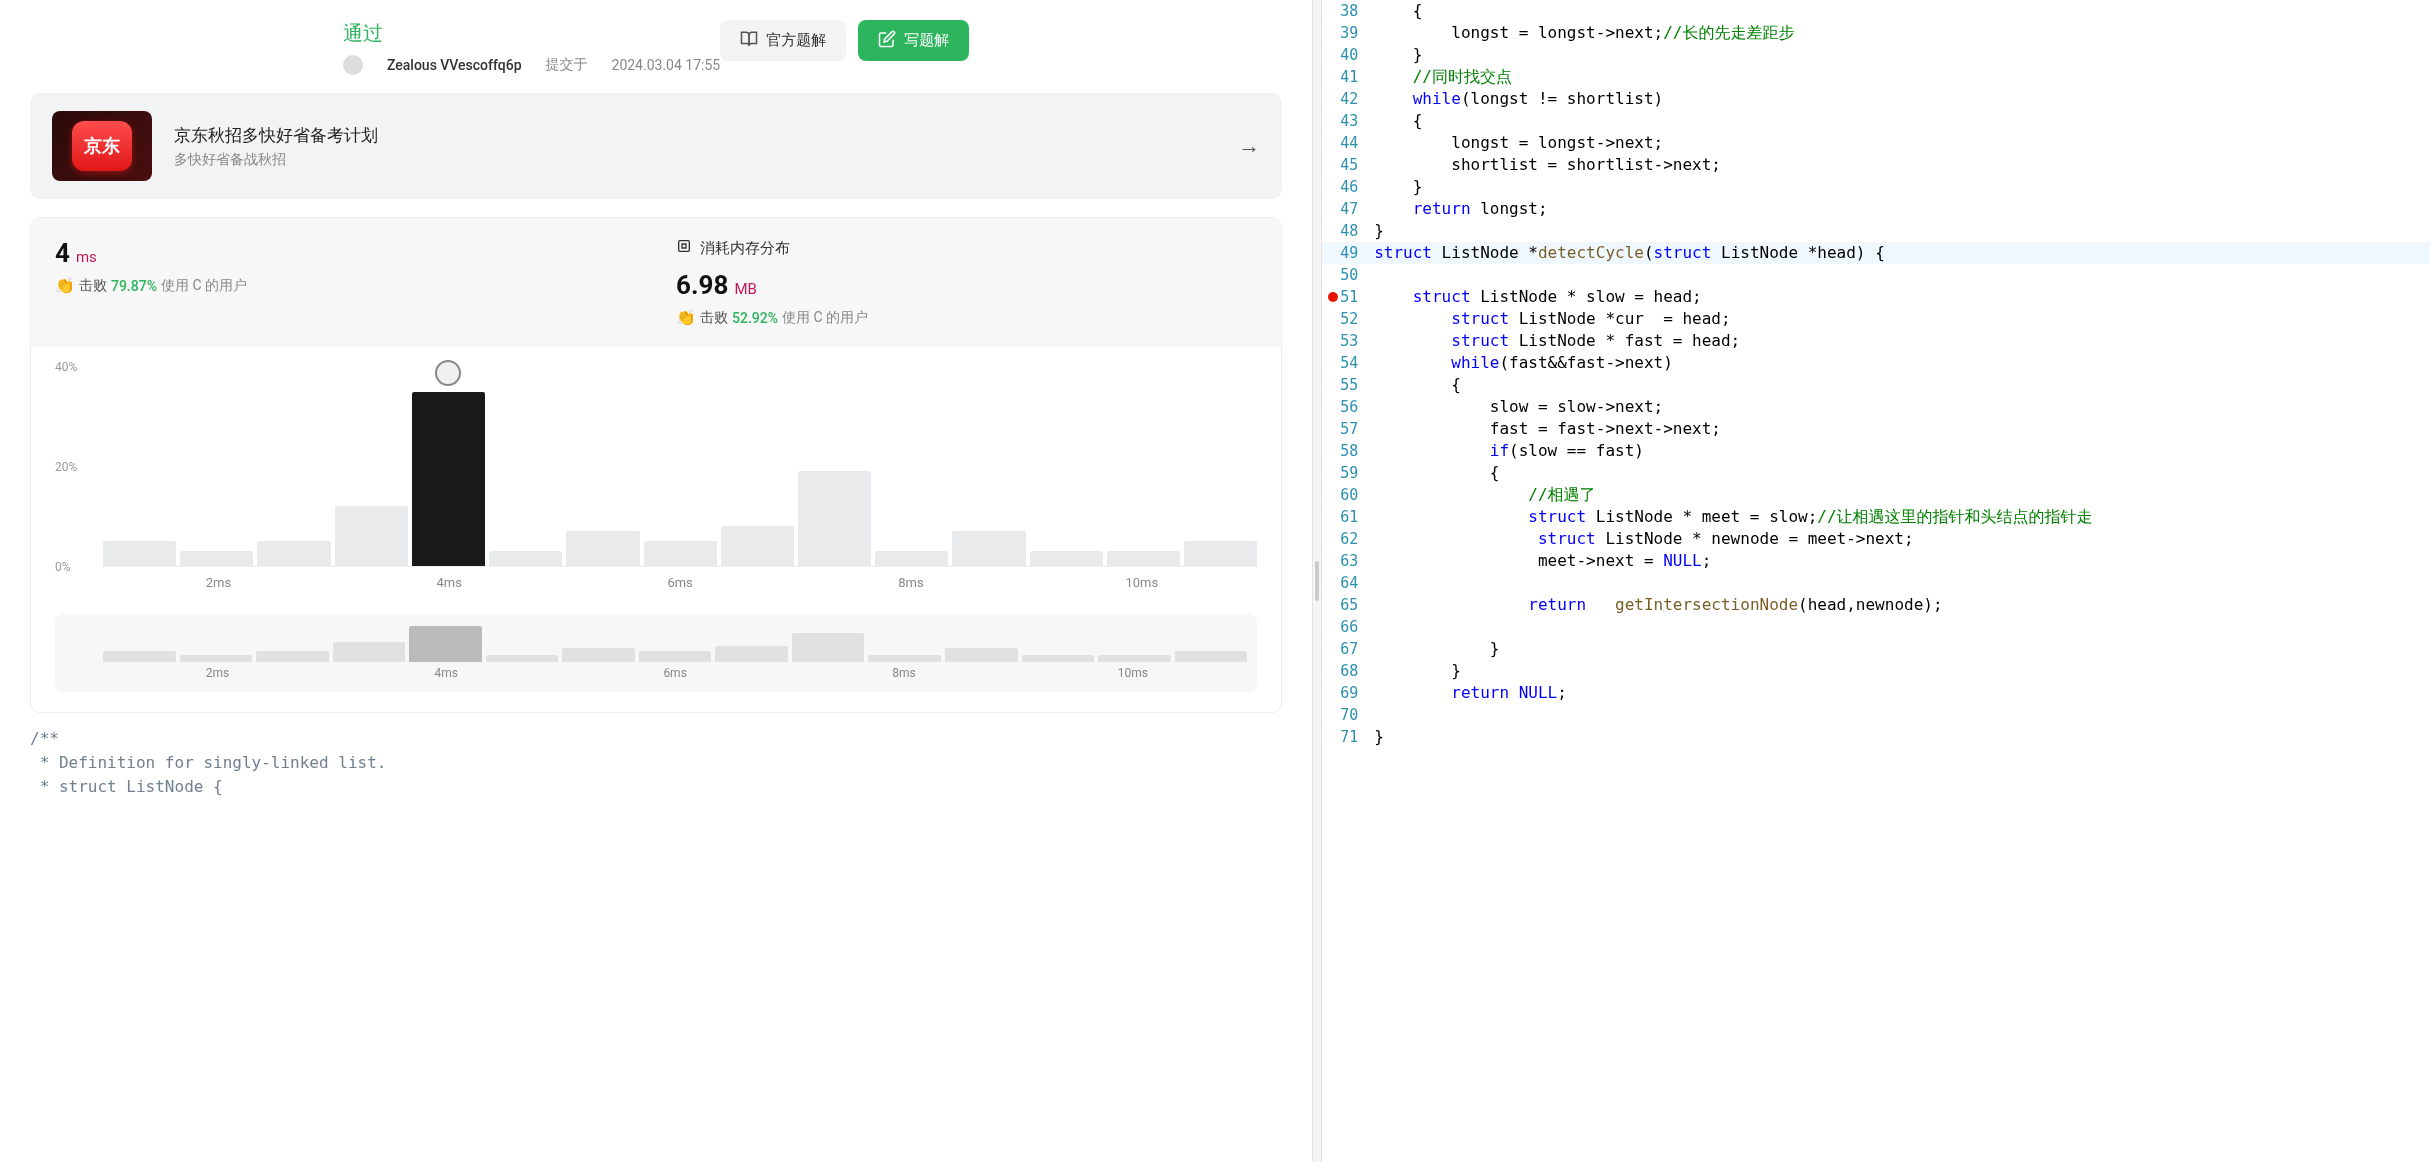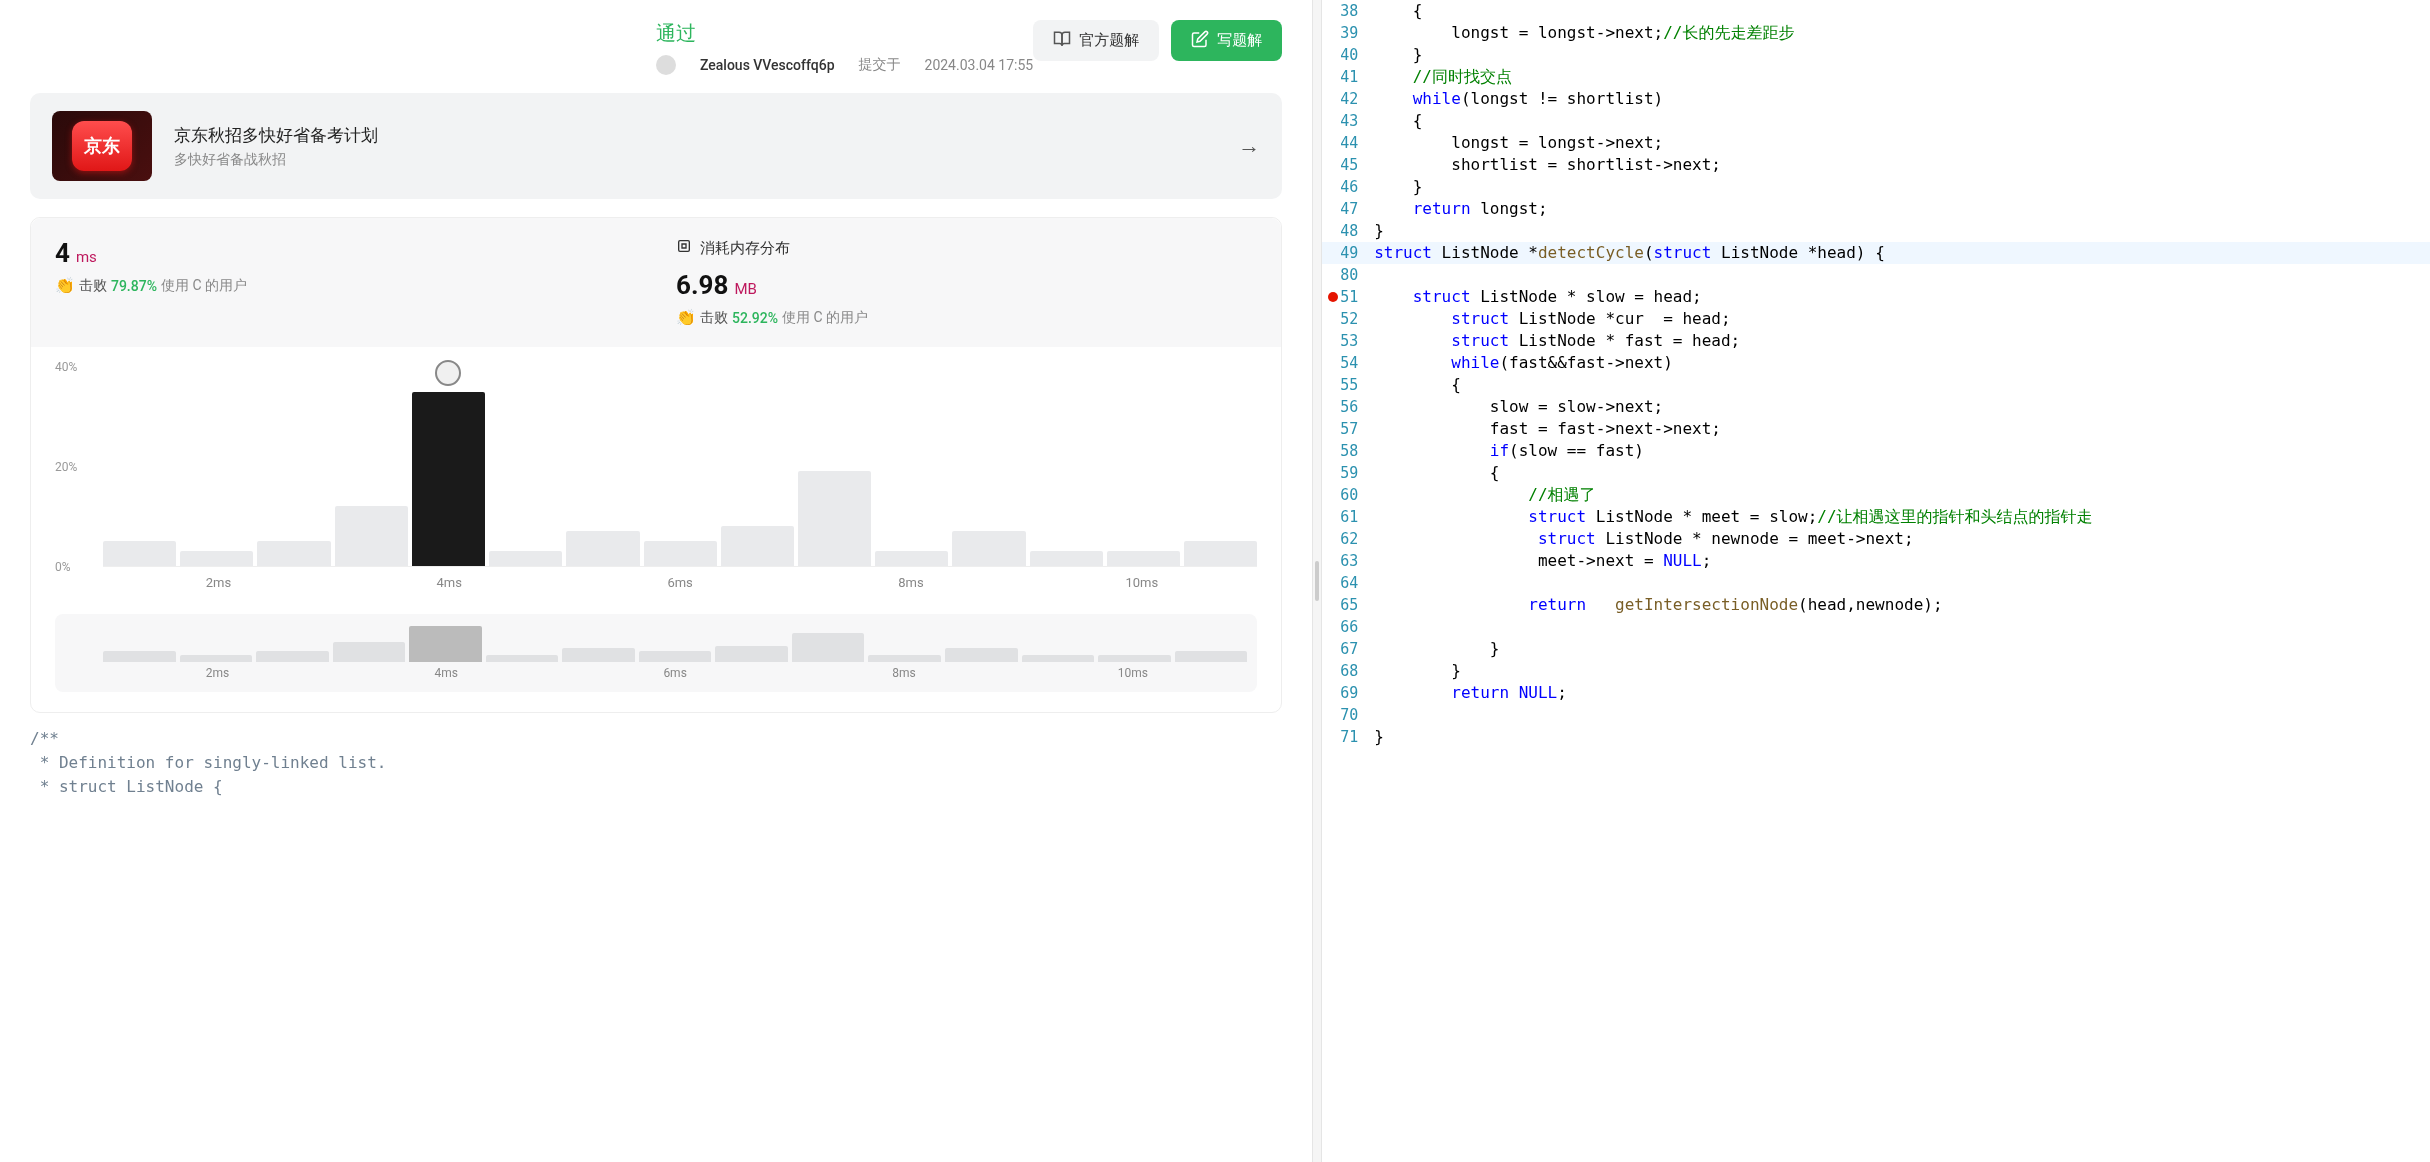--- a/index.html
+++ b/index.html
@@ -4,21 +4,21 @@
 <style>
 * { margin: 0; padding: 0; box-sizing: border-box; }
 body { font-family: -apple-system, BlinkMacSystemFont, "Segoe UI", Roboto, sans-serif; background: #fff; display: flex; height: 100vh; overflow: hidden; }
 .left-panel { width: 54%; overflow-y: auto; padding: 20px 30px; position: relative; }
 .left-panel::-webkit-scrollbar { width: 10px; }
 .left-panel::-webkit-scrollbar-thumb { background: #888; border-radius: 5px; }
 .left-panel::-webkit-scrollbar-track { background: #f0f0f0; }
 .divider { width: 10px; background: #f5f5f5; border-left: 1px solid #e5e5e5; border-right: 1px solid #e5e5e5; display:flex; align-items:center; justify-content:center; }
 .divider-handle { width:4px; height:40px; background:#ccc; border-radius:2px; }
 .right-panel { flex: 1; overflow-y: auto; background: #fff; font-family: "Consolas", "Monaco", monospace; font-size: 16px; }
-.status-row { display: flex; justify-content: flex-end; align-items: flex-start; margin-bottom: 4px; }
+.status-row { display: flex; justify-content: center; align-items: flex-start; margin-bottom: 4px; }
 .status-left { display: flex; flex-direction: column; gap: 8px; }
 .status-text { color: #2db55d; font-size: 20px; font-weight: 500; }
 .submission-info { display: flex; align-items: center; gap: 24px; font-size: 14px; }
 .avatar-small { width: 20px; height: 20px; border-radius: 50%; background: #ddd; }
 .username { color: #333; font-weight: 500; }
 .submitted-at { color: #888; }
 .action-buttons { display: flex; gap: 12px; }
 .btn { display: flex; align-items: center; gap: 8px; padding: 10px 20px; border-radius: 8px; font-size: 15px; cursor: pointer; border: none; }
 .btn-secondary { background: #f2f3f4; color: #333; }
 .btn-primary { background: #2db55d; color: #fff; }
@@ -270,21 +270,21 @@
     </div>
     <div class="code-line">
       <div class="gutter">48</div>
       <div class="code-content"><span class="br">}</span></div>
     </div>
     <div class="code-line cursor-line">
       <div class="gutter">49</div>
       <div class="code-content"><span class="kw">struct</span><span class="id"> ListNode *</span><span class="fn">detectCycle</span><span class="op">(</span><span class="kw">struct</span><span class="id"> ListNode *head) </span><span class="br">{</span></div>
     </div>
     <div class="code-line">
-      <div class="gutter">80</div>
+      <div class="gutter">50</div>
       <div class="code-content"></div>
     </div>
     <div class="code-line">
       <div class="gutter bp">51</div>
       <div class="code-content"><span class="id">    </span><span class="kw">struct</span><span class="id"> ListNode * slow = head;</span></div>
     </div>
     <div class="code-line">
       <div class="gutter">52</div>
       <div class="code-content"><span class="id">        </span><span class="kw">struct</span><span class="id"> ListNode *cur  = head;</span></div>
     </div>

